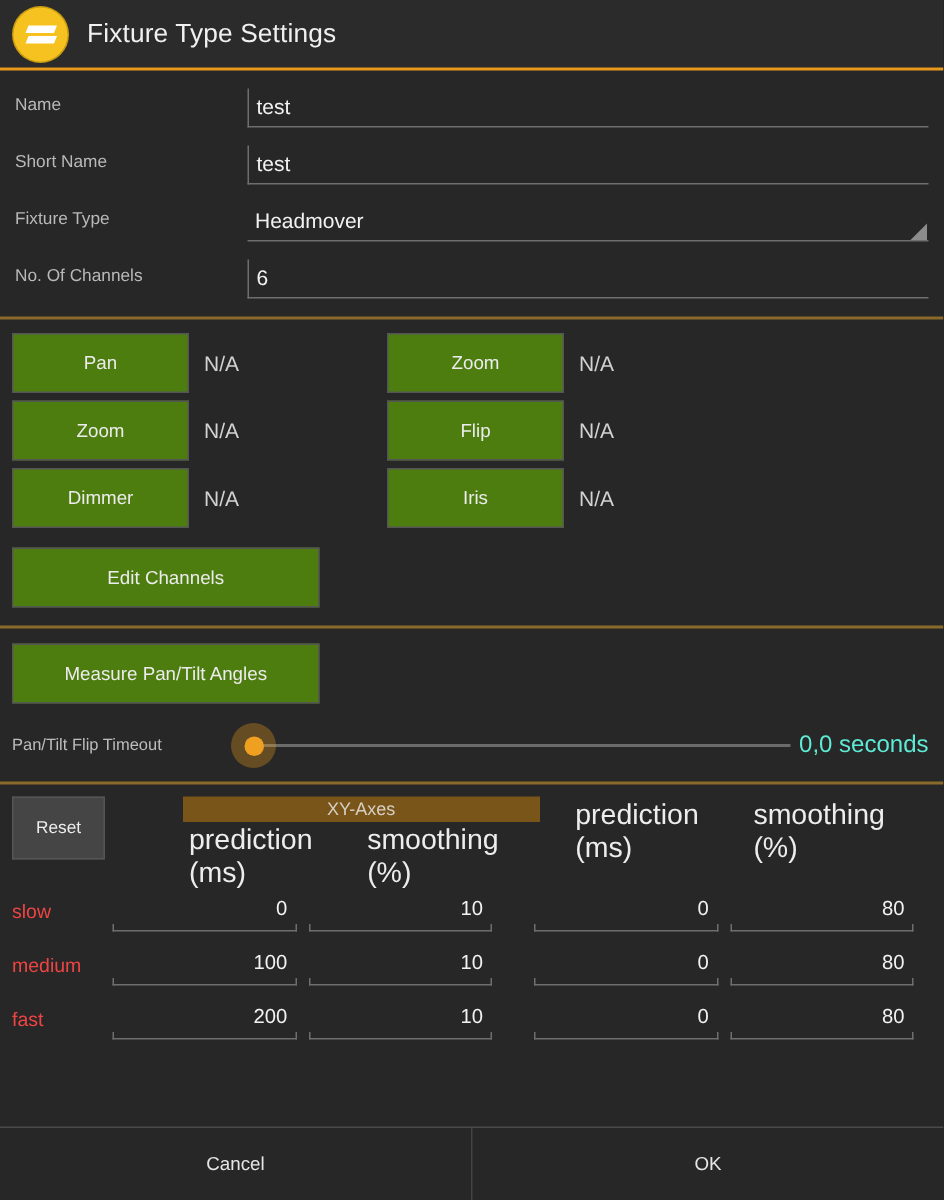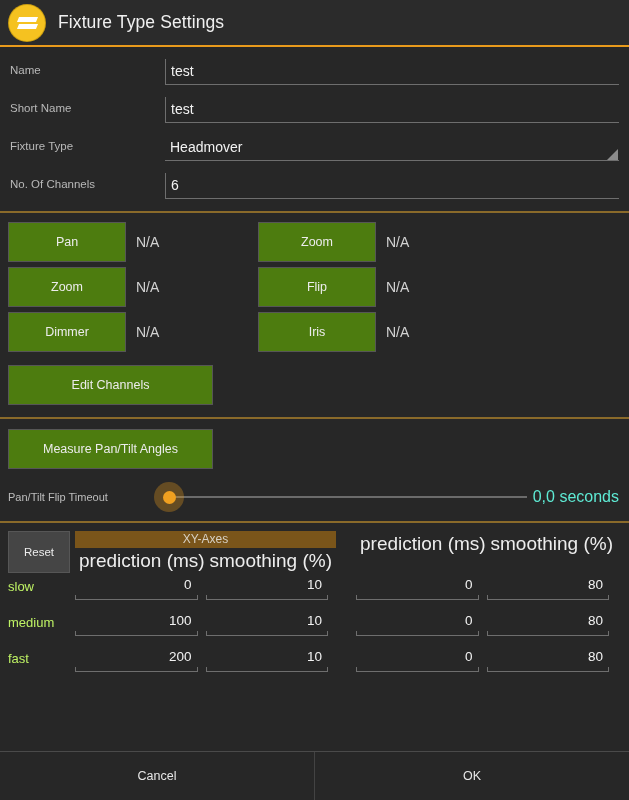--- a/index.html
+++ b/index.html
@@ -62,29 +62,29 @@
                 background: rgba(232,154,28,0.32); display: flex; align-items: center; justify-content: center; }
   .thumb { width: 13px; height: 13px; border-radius: 50%; background: #f0a020; }
   .svalue { font-size: 16px; color: #5eead4; width: 92px; text-align: right; flex: 0 0 auto; }
 
   
   .tablearea { padding: 8px 0 0 0; flex: 0 0 auto; }
   .thead { display: flex; align-items: flex-start; }
   .resetcell { width: 75px; padding-left: 8px; flex: 0 0 auto; }
   .resetbtn { background: #454545; border: 1px solid #565656; color: #ececec; font-size: 11.5px;
               width: 62px; height: 42px; display: flex; align-items: center; justify-content: center; }
-  .groups { flex: 1 1 auto; display: flex; }
+  .groups { flex: 1 1 auto; display: flex; margin-left: 47px; }
   .group { flex: 1 1 0; padding-right: 12px; }
   .group.g2 { padding-left: 8px; }
   .gband { background: #7a551a; color: #d6d0c4; font-size: 12px; text-align: center;
            height: 17px; line-height: 17px; }
   .gcols { display: flex; margin-top: 2px; }
   .gcol { flex: 1 1 0; font-size: 19px; color: #ededed; padding-left: 4px; }
   .trow { display: flex; align-items: flex-start; height: 36px; }
-  .rlabel { width: 75px; padding-left: 8px; font-size: 13px; color: #bef264; flex: 0 0 auto; padding-top: 6px; }
+  .rlabel { width: 75px; padding-left: 8px; font-size: 13px; color: #ef4444; flex: 0 0 auto; padding-top: 6px; }
   .cells { flex: 1 1 auto; display: flex; }
   .cgroup { flex: 1 1 0; display: flex; padding-right: 12px; }
   .cgroup.g2 { padding-left: 8px; }
   .cinput { flex: 1 1 0; margin-right: 8px; position: relative; }
   .cinput .num { font-size: 13.5px; color: #f2f2f2; text-align: right; padding: 4px 6px 3px 0; }
   .cinput .uline { border-bottom: 1px solid #6e6e6e; border-left: 1px solid #6e6e6e;
                    border-right: 1px solid #6e6e6e; height: 5px; }
 
   
   .spacer { flex: 1 1 auto; }

